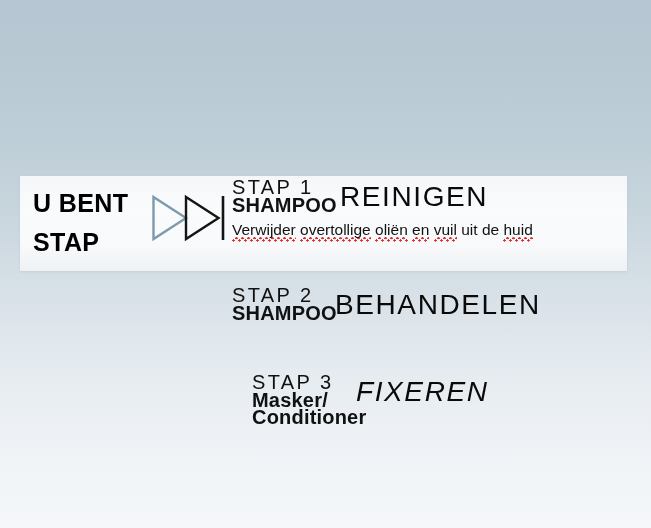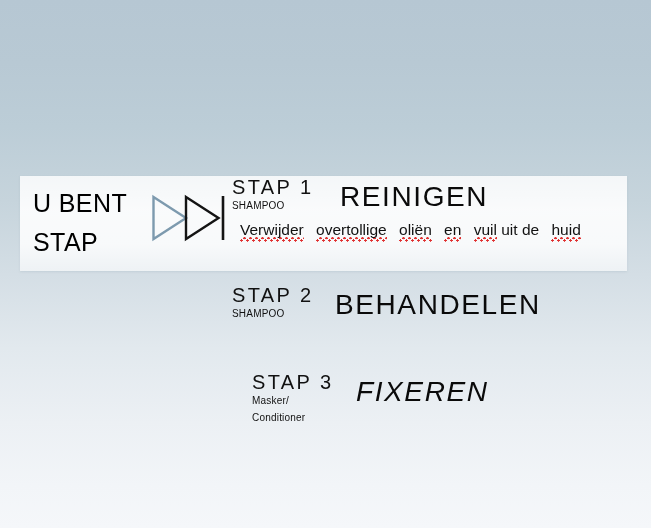--- a/index.html
+++ b/index.html
@@ -45,21 +45,21 @@
                 rgba(255,255,255,0.62) 100%);
     box-shadow: 0 1px 2px rgba(120,140,155,0.16);
   }
 
   
   #you-are-here {
     position: absolute;
     left: 33px;
     top: 184px;
     width: 130px;
-    font-weight: normal;
+    font-weight: bold;
     font-size: 25px;
     line-height: 39px;
     letter-spacing: 0.4px;
     color: #000000;
     white-space: nowrap;
   }
   #you-are-here .line { display: block; }
 
   
   #arrow-group {
@@ -76,25 +76,26 @@
     left: 232px;
   }
   .step-label {
     font-size: 20px;
     letter-spacing: 2.4px;
     color: #111111;
     line-height: 20px;
     white-space: nowrap;
   }
   .step-sub {
-    font-size: 10px;
+    font-size: 20px;
     letter-spacing: 0.2px;
     color: #111111;
     line-height: 17px;
     white-space: nowrap;
+    font-weight: bold;
   }
   .step-title {
     position: absolute;
     font-size: 28px;
     letter-spacing: 1.6px;
     color: #0a0a0a;
     line-height: 34px;
     white-space: nowrap;
   }
 
@@ -120,21 +121,20 @@
   #step-1-desc .l { display: block; }
 
   .sp {
     background-image:
       radial-gradient(circle at 1.5px 3.4px, #e03030 1.05px, rgba(224,48,48,0) 1.35px),
       radial-gradient(circle at 4.5px 1.2px, #e03030 1.05px, rgba(224,48,48,0) 1.35px);
     background-size: 6px 5px;
     background-repeat: repeat-x;
     background-position: 0 100%;
     padding-bottom: 4px;
-    margin-left: 8px;
   }
 </style>
 </head>
 <body>
 
 <div id="stage">
 
   <div id="highlight-band"></div>
 
   <div id="you-are-here">

